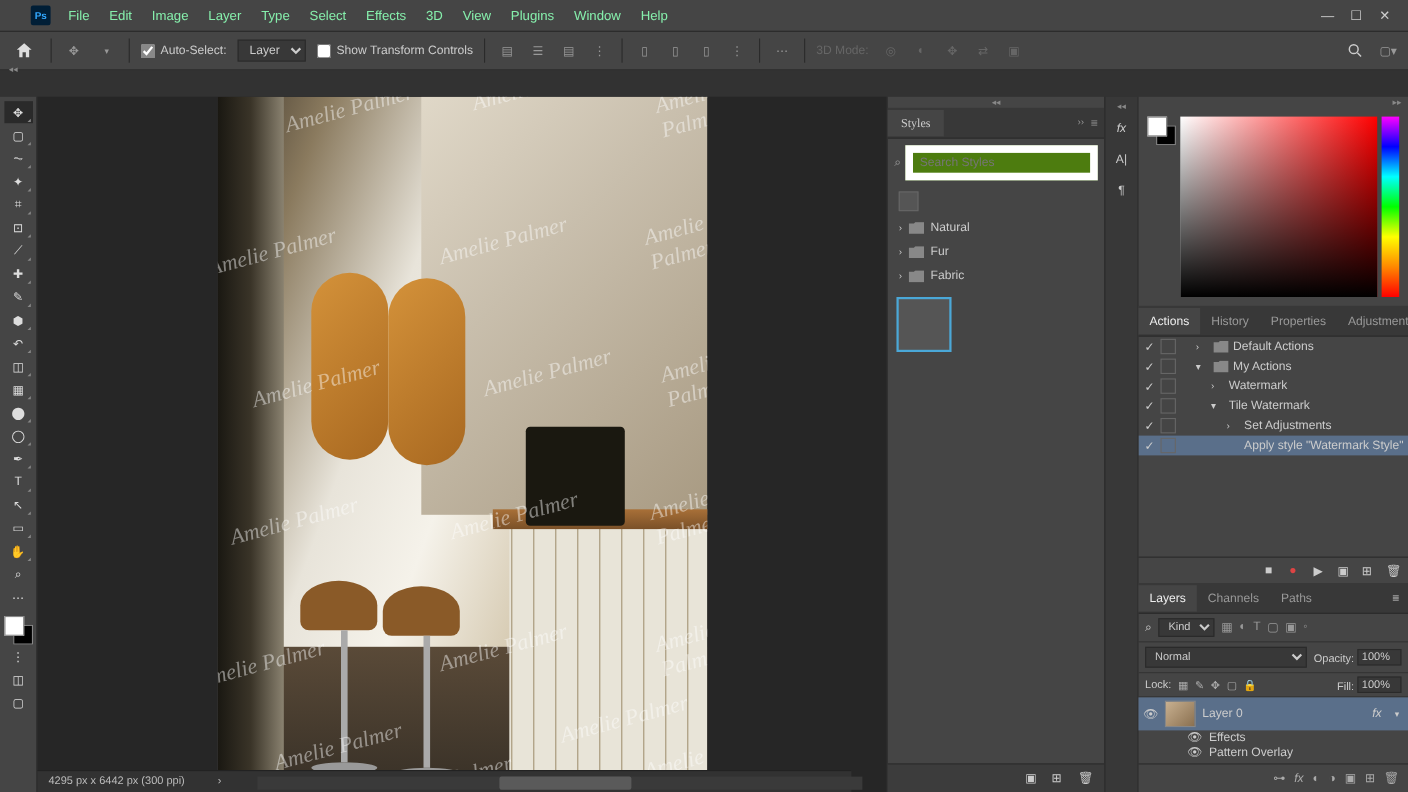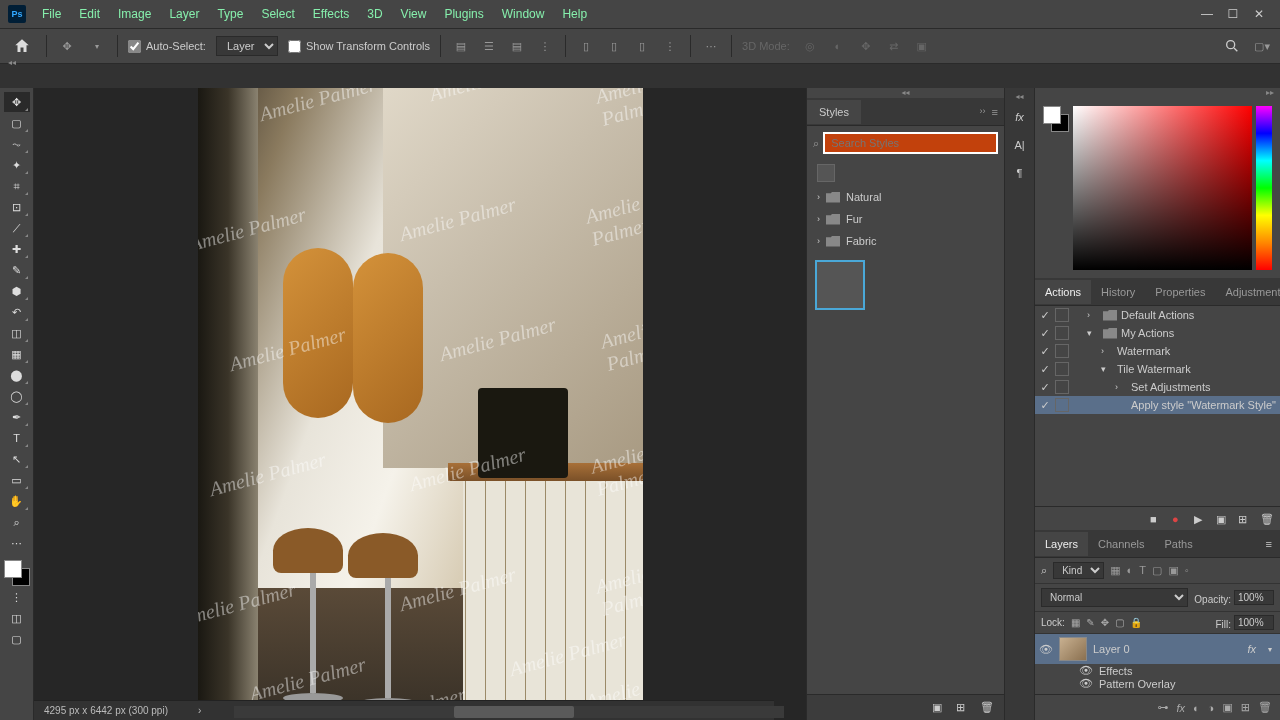--- a/index.html
+++ b/index.html
@@ -1,20 +1,20 @@
 <!DOCTYPE html>
 <html><head>
 <meta charset="utf-8">
 <style>
 * { margin: 0; padding: 0; box-sizing: border-box; font-family: -apple-system, "Segoe UI", sans-serif; }
 body { background: #323232; color: #ccc; font-size: 11px; overflow: hidden; width: 1280px; height: 720px; position: relative; }
 
 
 .titlebar { height: 28px; background: #454545; display: flex; align-items: center; padding: 0 8px; }
-.ps-logo { width: 18px; height: 18px; background: #001e36; color: #31a8ff; display: flex; align-items: center; justify-content: center; font-size: 9px; font-weight: bold; border-radius: 2px; margin-right: 8px; }
+.ps-logo { width: 18px; height: 18px; background: #001e36; color: #31a8ff; display: flex; align-items: center; justify-content: center; font-size: 9px; font-weight: bold; border-radius: 2px; margin-right: 8px; margin-left: 20px; }
 .menubar { display: flex; gap: 2px; }
 .menu-item { padding: 4px 8px; cursor: pointer; font-size: 12px; color: #86efac; }
 .window-controls { margin-left: auto; display: flex; gap: 12px; padding-right: 6px; }
 .win-btn { width: 14px; height: 14px; cursor: pointer; display: flex; align-items: center; justify-content: center; color: #ccc; font-size: 12px; }
 
 
 .optionsbar { height: 36px; background: #454545; border-top: 1px solid #2a2a2a; border-bottom: 1px solid #2a2a2a; display: flex; align-items: center; padding: 0 8px; gap: 10px; }
 .home-btn { width: 28px; height: 28px; display: flex; align-items: center; justify-content: center; cursor: pointer; }
 .opt-sep { width: 1px; height: 22px; background: #2a2a2a; }
 .opt-checkbox { display: flex; align-items: center; gap: 5px; font-size: 11px; }
@@ -62,24 +62,24 @@
 .st2 { left: 150px; top: 445px; }
 .floor { position: absolute; bottom: 0; left: 0; width: 100%; height: 120px; background: linear-gradient(180deg, #5a4a38, #3a3228); }
 .watermark { position: absolute; font-family: cursive; font-style: italic; font-size: 20px; color: rgba(255,255,255,0.45); transform: rotate(-15deg); pointer-events: none; }
 
 
 .right-area { display: flex; }
 
 
 .styles-panel { width: 198px; background: #454545; border-left: 1px solid #2a2a2a; display: flex; flex-direction: column; }
 .panel-header { height: 28px; display: flex; align-items: center; background: #383838; border-bottom: 1px solid #2a2a2a; }
-.panel-tab { padding: 6px 12px; font-size: 11px; background: #454545; }
+.panel-tab { padding: 6px 12px; font-size: 11px; background: #454545; font-family: Liberation Serif, serif; }
 .panel-head-right { margin-left: auto; display: flex; gap: 6px; padding-right: 6px; color: #999; }
 .search-row { padding: 6px; display: flex; align-items: center; gap: 4px; }
-.search-input { flex: 1; background: #c2410c; border: 2px solid #ffffff; color: #ccc; padding: 3px 6px; font-size: 11px; }
+.search-input { flex: 1; background: #4d7c0f; border: 7px solid #ffffff; color: #ccc; padding: 3px 6px; font-size: 11px; }
 .style-swatch-row { padding: 4px 10px; }
 .style-swatch { width: 18px; height: 18px; background: #555; border: 1px solid #666; }
 .style-group { padding: 5px 10px; display: flex; align-items: center; gap: 6px; cursor: pointer; }
 .chev { color: #ccc; font-size: 9px; }
 .folder-icon { width: 14px; height: 11px; background: #888; clip-path: polygon(0 15%, 35% 15%, 45% 0, 100% 0, 100% 100%, 0 100%); }
 .style-thumb-row { padding: 8px; }
 .style-thumb { width: 50px; height: 50px; background: #555; border: 2px solid #4aa8d8; }
 .panel-footer { margin-top: auto; height: 26px; border-top: 1px solid #2a2a2a; display: flex; justify-content: flex-end; align-items: center; gap: 10px; padding: 0 10px; background: #3c3c3c; }
 .panel-footer .pf-icon { width: 14px; height: 14px; cursor: pointer; color: #ccc; }
 

